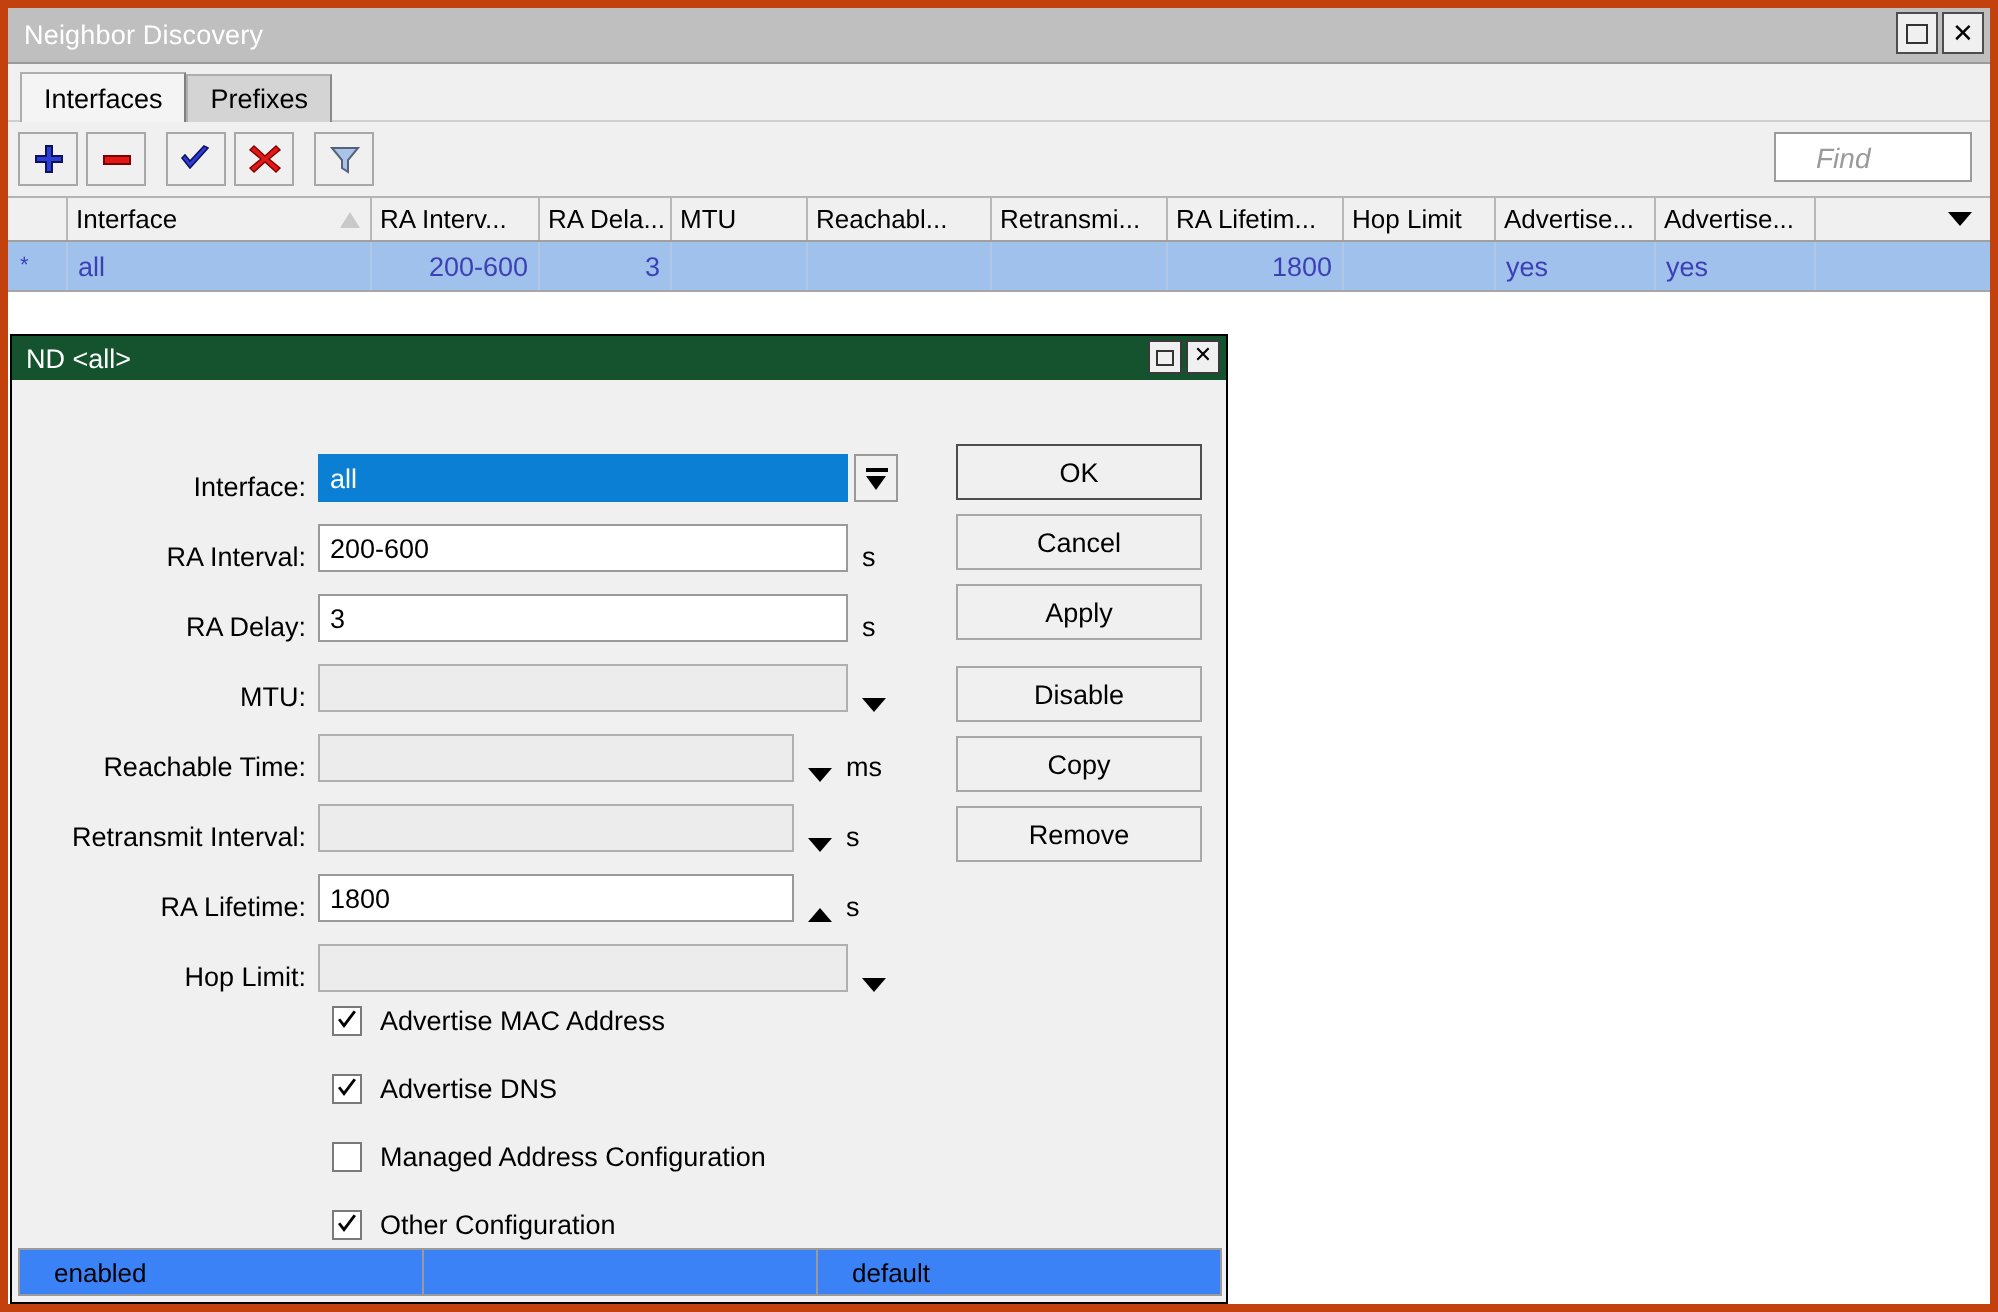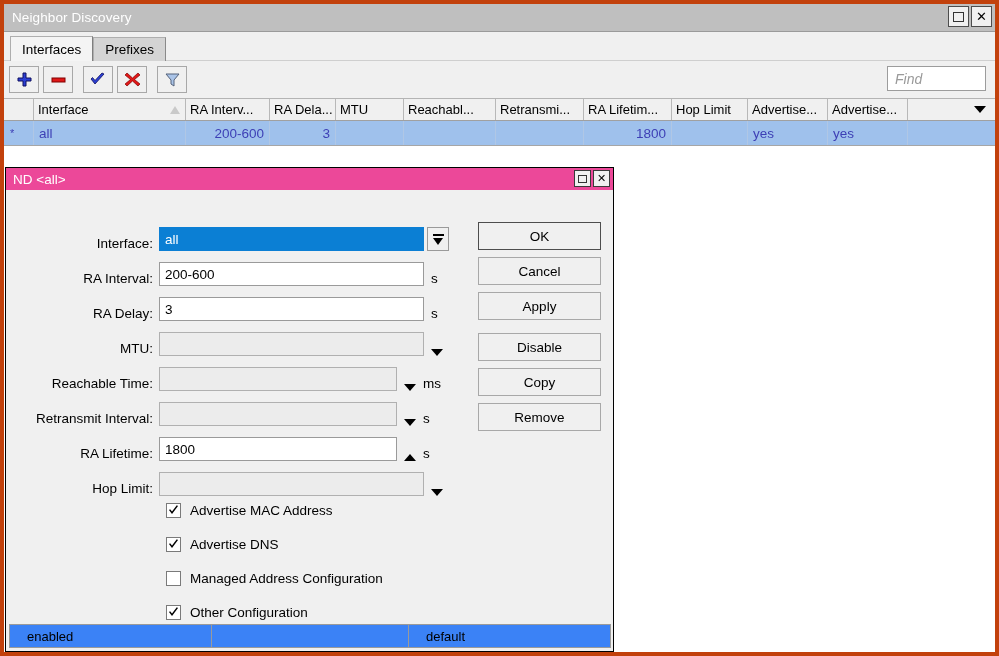--- a/index.html
+++ b/index.html
@@ -139,21 +139,21 @@
   .tb-gap { width: 6px; }
   #find-box {
     position: absolute;
     right: 9px; top: 5px;
     width: 99px; height: 25px;
     background: #ffffff;
     border: 1px solid #9c9c9c;
     box-sizing: border-box;
     display: flex;
     align-items: center;
-    padding-left: 7px;
+    padding-left: 20px;
     cursor: text;
     margin-left: 12px;
   }
   #find-placeholder {
     color: #9a9a9a;
     font-style: italic;
     font-size: 14px;
   }
 
   
@@ -237,21 +237,21 @@
     height: 485px;
     background: #f0f0f0;
     border: 1px solid #000000;
     box-sizing: border-box;
     display: flex;
     flex-direction: column;
     z-index: 20;
   }
   #nd-titlebar {
     height: 22px;
-    background: #ec4899;
+    background: #14532d;
     display: flex;
     align-items: center;
     position: relative;
     flex: 0 0 auto;
   }
   #nd-title {
     color: #ffffff;
     font-size: 13.5px;
     padding-left: 7px;
   }

